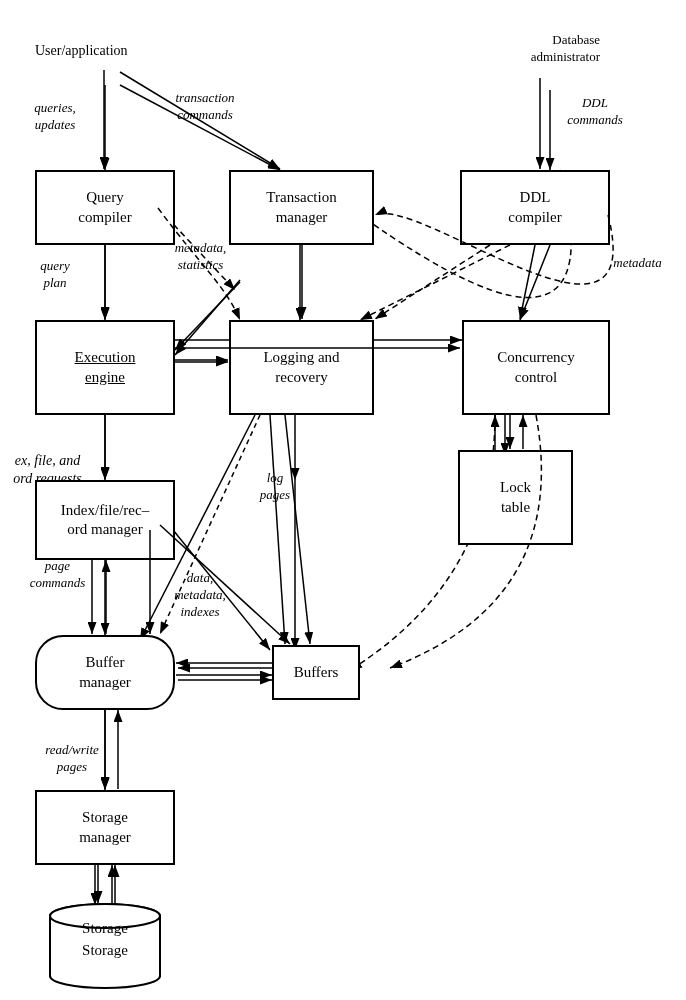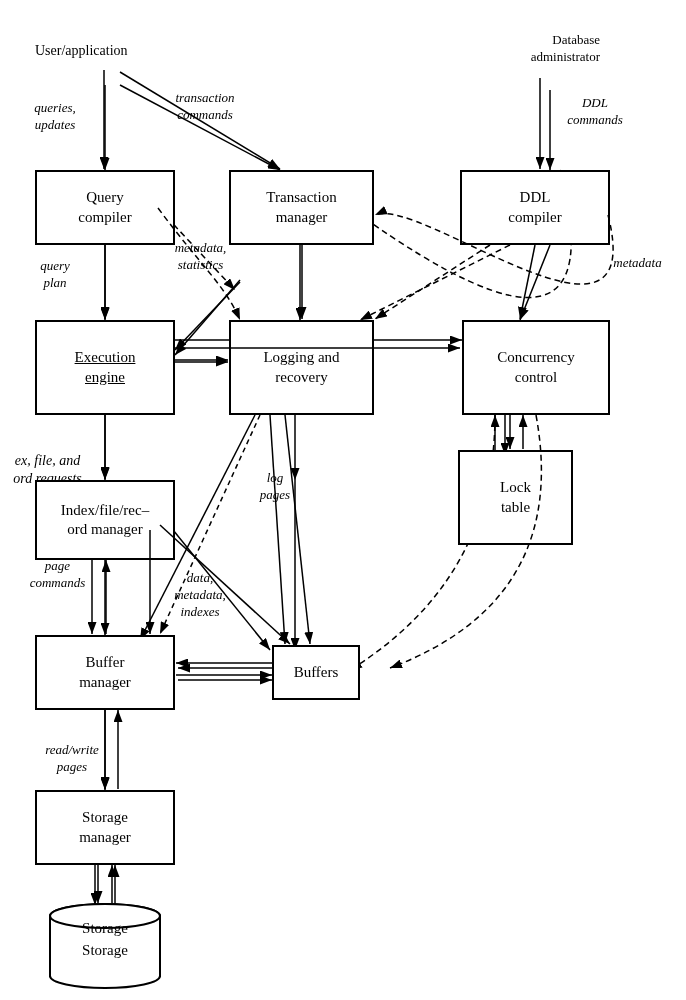--- a/index.html
+++ b/index.html
@@ -169,21 +169,21 @@
   <div class="box" style="left:35px; top:480px; width:140px; height:80px; font-size:15px;">
     <span>Index/file/rec–<br>ord manager</span>
   </div>
 
   <div class="label" style="left:240px; top:470px; width:70px;">log<br>pages</div>
 
   <div class="label" style="left:20px; top:558px; width:75px;">page<br>commands</div>
 
   <div class="label" style="left:155px; top:570px; width:90px;">data,<br>metadata,<br>indexes</div>
 
-  <div class="box" style="left:35px; top:635px; width:140px; height:75px; font-size:15px;">
+  <div class="box" style="left:35px; top:635px; width:140px; height:75px; font-size:15px;border-radius:28px;">
     <span>Buffer<br>manager</span>
   </div>
 
   <div class="box" style="left:272px; top:645px; width:88px; height:55px; font-size:15px;">
     <span>Buffers</span>
   </div>
 
   <div class="label" style="left:32px; top:718px; width:80px;margin-top:24px;">read/write<br>pages</div>
 
   <div class="box" style="left:35px; top:790px; width:140px; height:75px; font-size:15px;">

